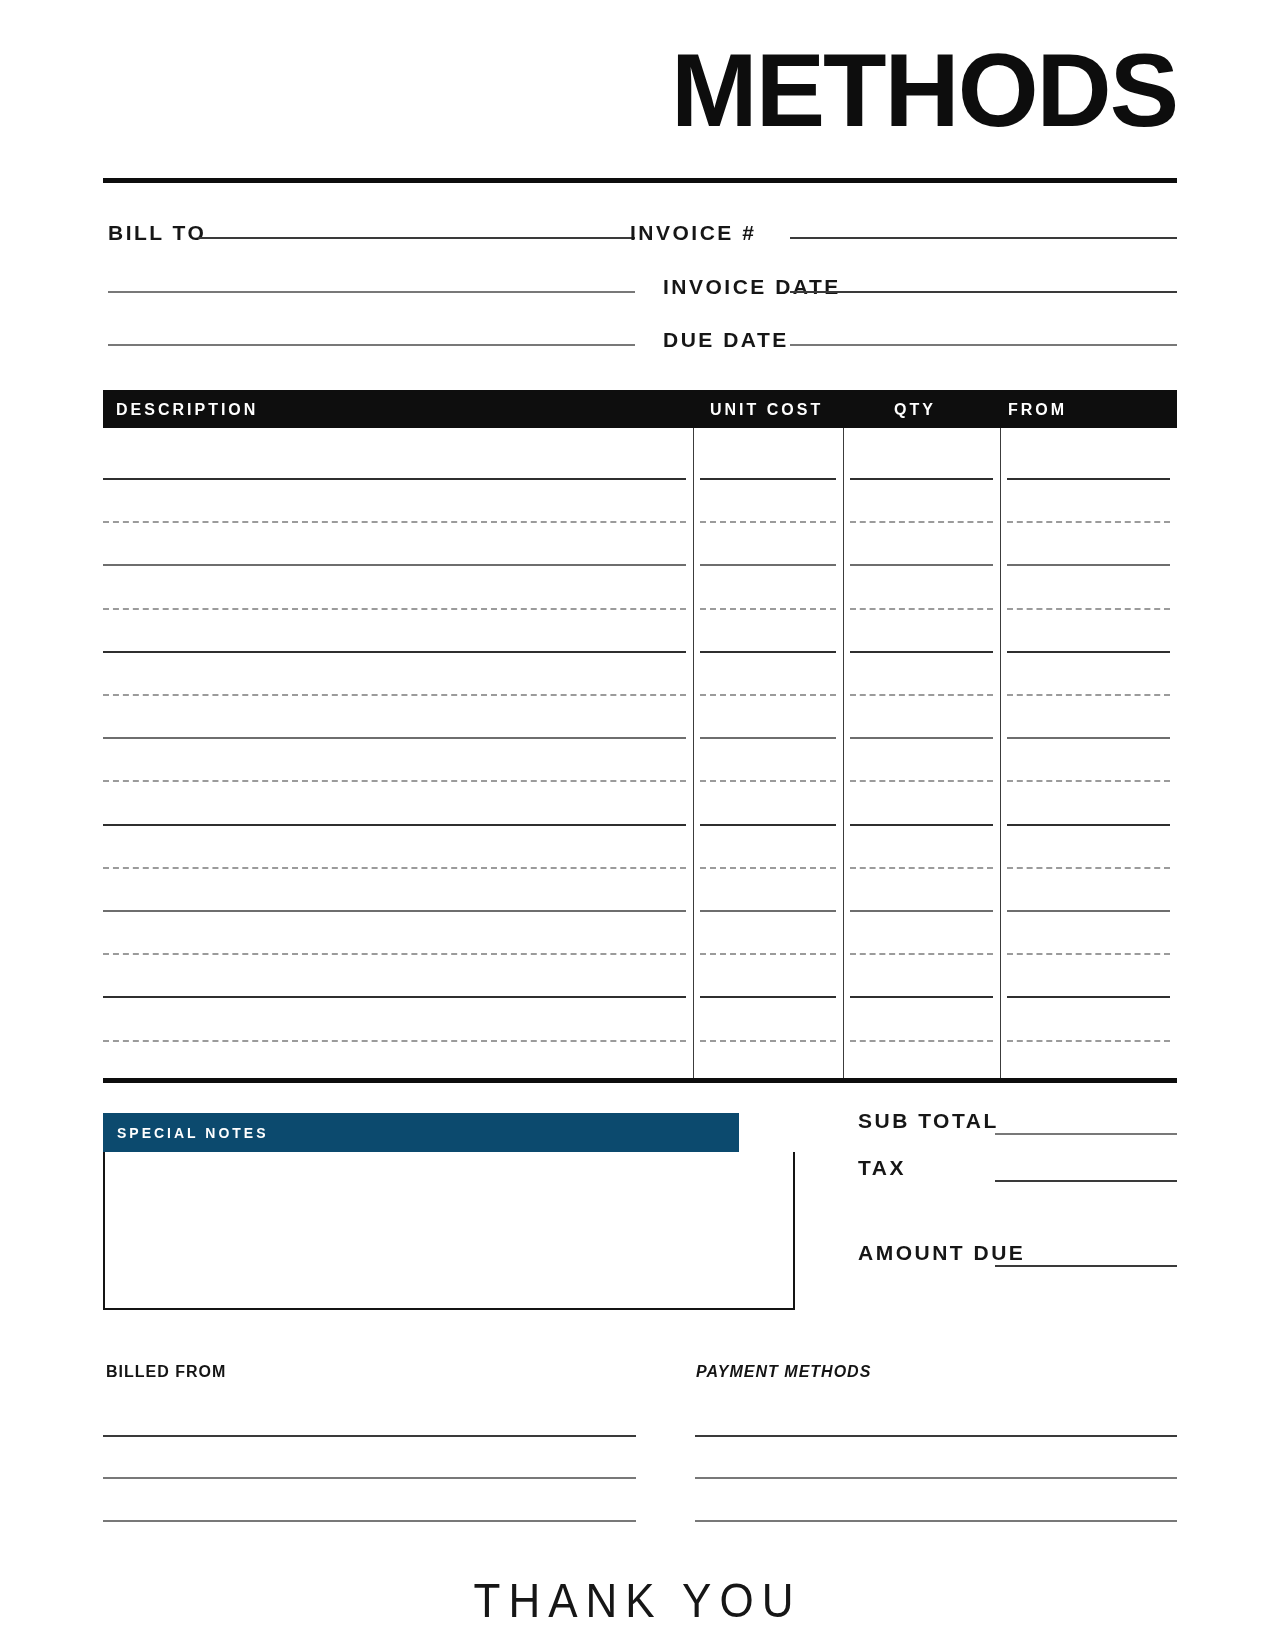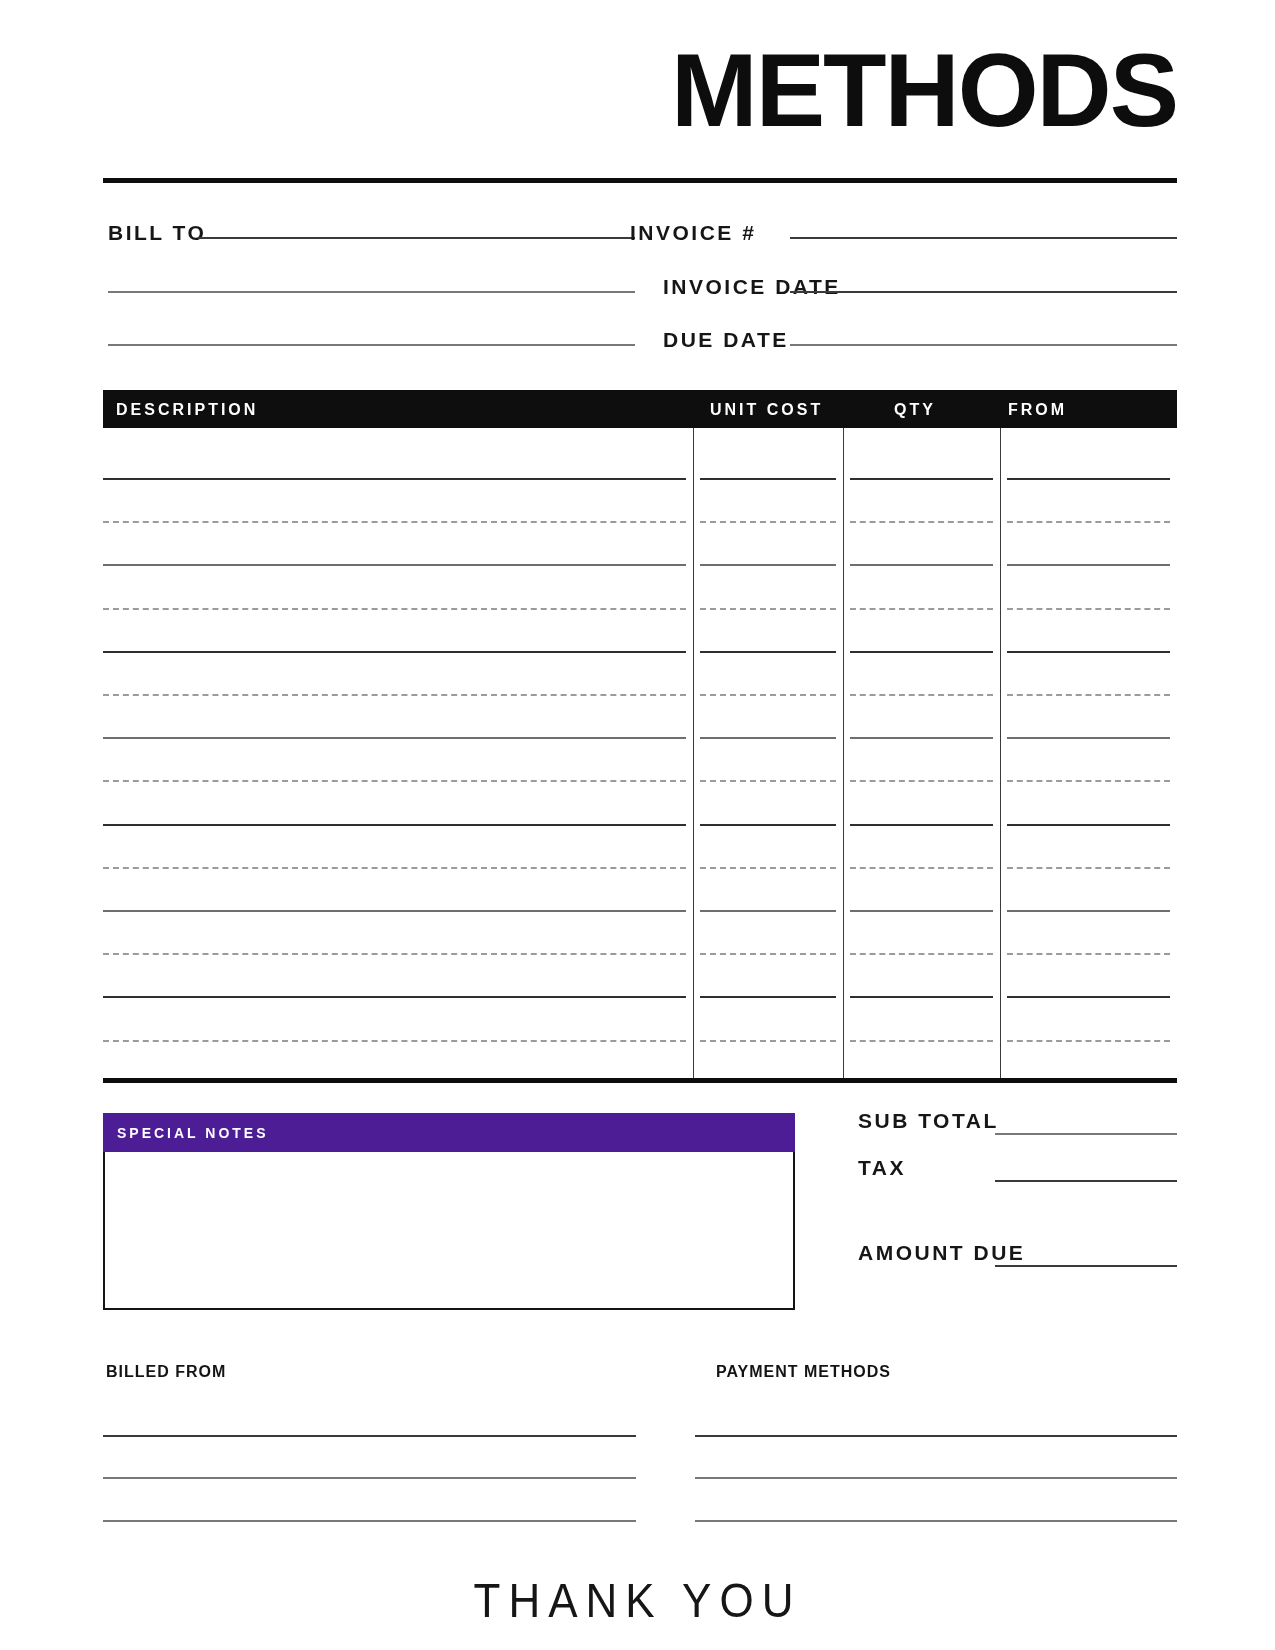--- a/index.html
+++ b/index.html
@@ -64,21 +64,21 @@
   .line-row.solid.alt i { border-bottom:2px solid #6e6e6e; }
   .line-row.dashed i { border-bottom:2px dashed #9b9b9b; }
   .tbl-bottom {
     position:absolute; left:103px; top:1078px;
     width:1074px; height:5px; background:#0d0d0d;
   }
 
   
   .notes-bar {
     position:absolute; left:103px; top:1113px;
-    width:692px; height:39px; background:#4c1d95;
+    width:636px; height:39px; background:#0c4a6e;
     display:flex; align-items:center; padding-left:14px;
   }
   .notes-bar span {
     color:#ffffff; font-size:14px; font-weight:bold; letter-spacing:3px;
   }
   .notes-box {
     position:absolute; left:103px; top:1152px;
     width:692px; height:158px;
     border-left:2px solid #141414;
     border-right:2px solid #141414;
@@ -344,21 +344,21 @@
   <div class="total-row" style="top:1142px;margin-top:16px;">
     <span class="lbl">TAX</span>
     <div class="t-line fill-line ln-dark" style="position:absolute;"></div>
   </div>
   <div class="total-row" style="top:1243px;">
     <span class="lbl">AMOUNT DUE</span>
     <div class="t-line fill-line ln-dark" style="position:absolute;"></div>
   </div>
 
   <div class="abs lbl-cond" style="left:106px; top:1363px;">BILLED FROM</div>
-  <div class="abs lbl-cond" style="left:716px; top:1363px;">PAYMENT METHODS</div>
+  <div class="abs lbl-cond" style="left:696px; top:1363px;font-style:italic;">PAYMENT METHODS</div>
 
   <div class="fill-line ln-dark" style="left:103px; top:1435px; width:533px;"></div>
   <div class="fill-line ln-gray" style="left:103px; top:1477px; width:533px;"></div>
   <div class="fill-line ln-gray" style="left:103px; top:1520px; width:533px;"></div>
 
   <div class="fill-line ln-dark" style="left:695px; top:1435px; width:482px;"></div>
   <div class="fill-line ln-gray" style="left:695px; top:1477px; width:482px;"></div>
   <div class="fill-line ln-gray" style="left:695px; top:1520px; width:482px;"></div>
 
   <div class="thankyou">THANK YOU</div>

